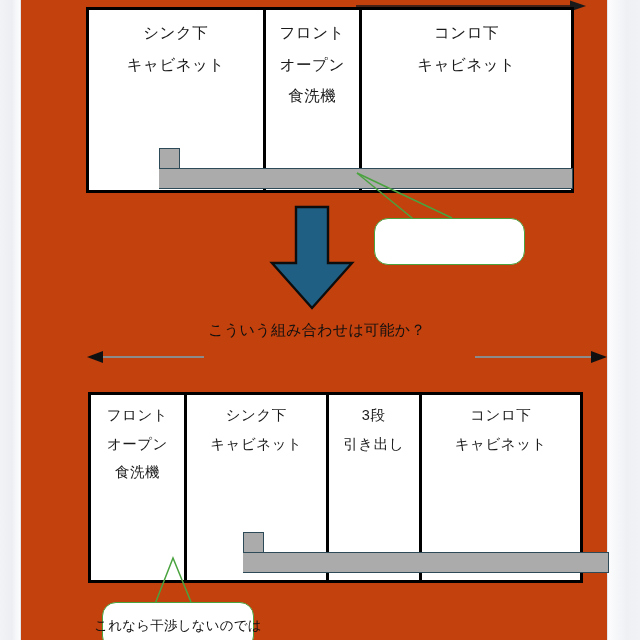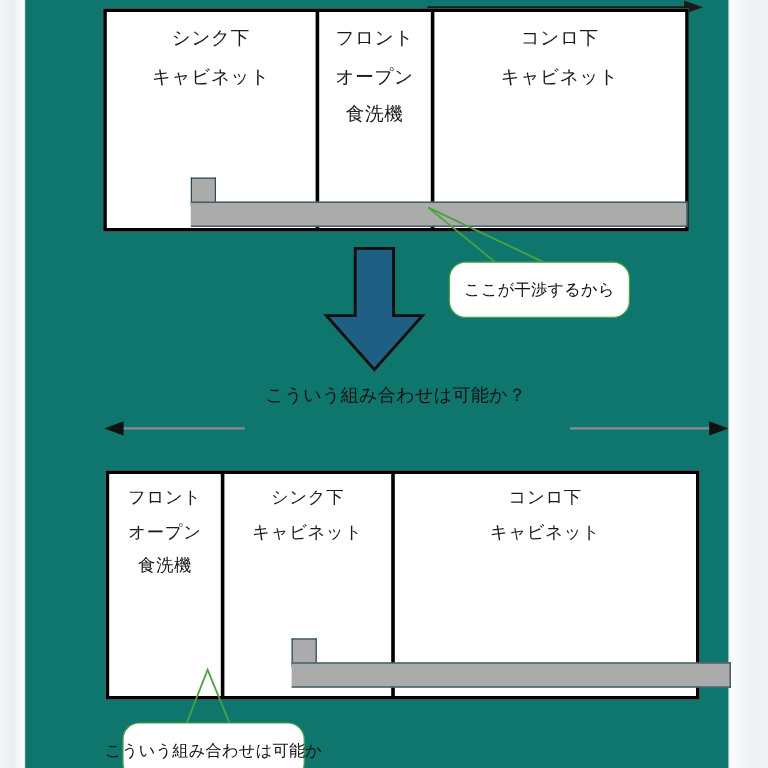--- a/index.html
+++ b/index.html
@@ -45,21 +45,21 @@
     position: absolute;
     left: 607px; top: 0;
     width: 1px; height: 640px;
     background: #e4e6eb;
   }
 
   .canvas {
     position: absolute;
     left: 21px; top: 0;
     width: 586px; height: 640px;
-    background: #0f766e;
+    background: #c2410c;
   }
 
   
   .diagram {
     position: absolute;
     box-sizing: border-box;
     border: 3px solid #000000;
     background: #ffffff;
   }
   #diagram-top {
@@ -149,21 +149,21 @@
   .dim-arrow {
     position: absolute;
   }
   #dim-top-right { left: 335px; top: 0px;   width: 230px; height: 14px; }
   #dim-left      { left: 65px;  top: 348px; width: 120px; height: 18px; }
   #dim-right     { left: 452px; top: 348px; width: 135px; height: 18px; }
 
   
   #question-text {
     position: absolute;
-    left: 16px;
+    left: 3px;
     top: 319px;
     width: 586px;
     text-align: center;
     font-size: 15px;
     line-height: 21px;
     color: #101010;
     letter-spacing: 0.3px;
   }
   #question-text .q-line { display: block; white-space: nowrap; }
 
@@ -245,21 +245,20 @@
     <div class="bar-riser" id="bar-top-riser"></div>
     <div class="bar-horiz" id="bar-top-horiz"></div>
     <div class="bar-cap-right" id="bar-top-cap"></div>
 
     <svg class="leader" id="leader-top" viewBox="0 0 200 60">
       <polyline points="18,3 78,52" fill="none" stroke="#4aa33f" stroke-width="1.5"></polyline>
       <polyline points="18,3 113,48" fill="none" stroke="#4aa33f" stroke-width="1.5"></polyline>
     </svg>
 
     <div class="callout" id="callout-top">
-      <span class="callout-line">ここが干渉するから</span>
     </div>
 
     <svg id="down-arrow" viewBox="0 0 86 106">
       <polygon points="27,2 59,2 59,58 83,58 43,103 3,58 27,58" fill="#1f5f84" stroke="#0d0d0d" stroke-width="2.4" stroke-linejoin="miter"></polygon>
     </svg>
 
     <div id="question-text">
       <span class="q-line">こういう組み合わせは可能か？</span>
     </div>
 
@@ -277,33 +276,37 @@
       <div class="cells">
         <div class="cell" style="flex:0 0 19%">
           <span class="cell-line">フロント</span>
           <span class="cell-line">オープン</span>
           <span class="cell-line">食洗機</span>
         </div>
         <div class="cell" style="flex:0 0 29%">
           <span class="cell-line">シンク下</span>
           <span class="cell-line">キャビネット</span>
         </div>
+        <div class="cell" style="flex:0 0 19%">
+          <span class="cell-line">3段</span>
+          <span class="cell-line">引き出し</span>
+        </div>
         <div class="cell" style="flex:1 1 33%">
           <span class="cell-line">コンロ下</span>
           <span class="cell-line">キャビネット</span>
         </div>
       </div>
     </div>
 
     <div class="bar-riser" id="bar-bot-riser"></div>
     <div class="bar-horiz" id="bar-bot-horiz"></div>
     <div class="bar-cap-right" id="bar-bot-cap"></div>
 
     <svg class="leader" id="leader-bottom" viewBox="0 0 110 55">
       <polyline points="26,48 44,2 62,46" fill="none" stroke="#4aa33f" stroke-width="1.5"></polyline>
     </svg>
 
     <div class="callout" id="callout-bottom">
-      <span class="callout-line">こういう組み合わせは可能か</span>
+      <span class="callout-line">これなら干渉しないのでは</span>
     </div>
 
   </div>
 </div>
 
 </body></html>

